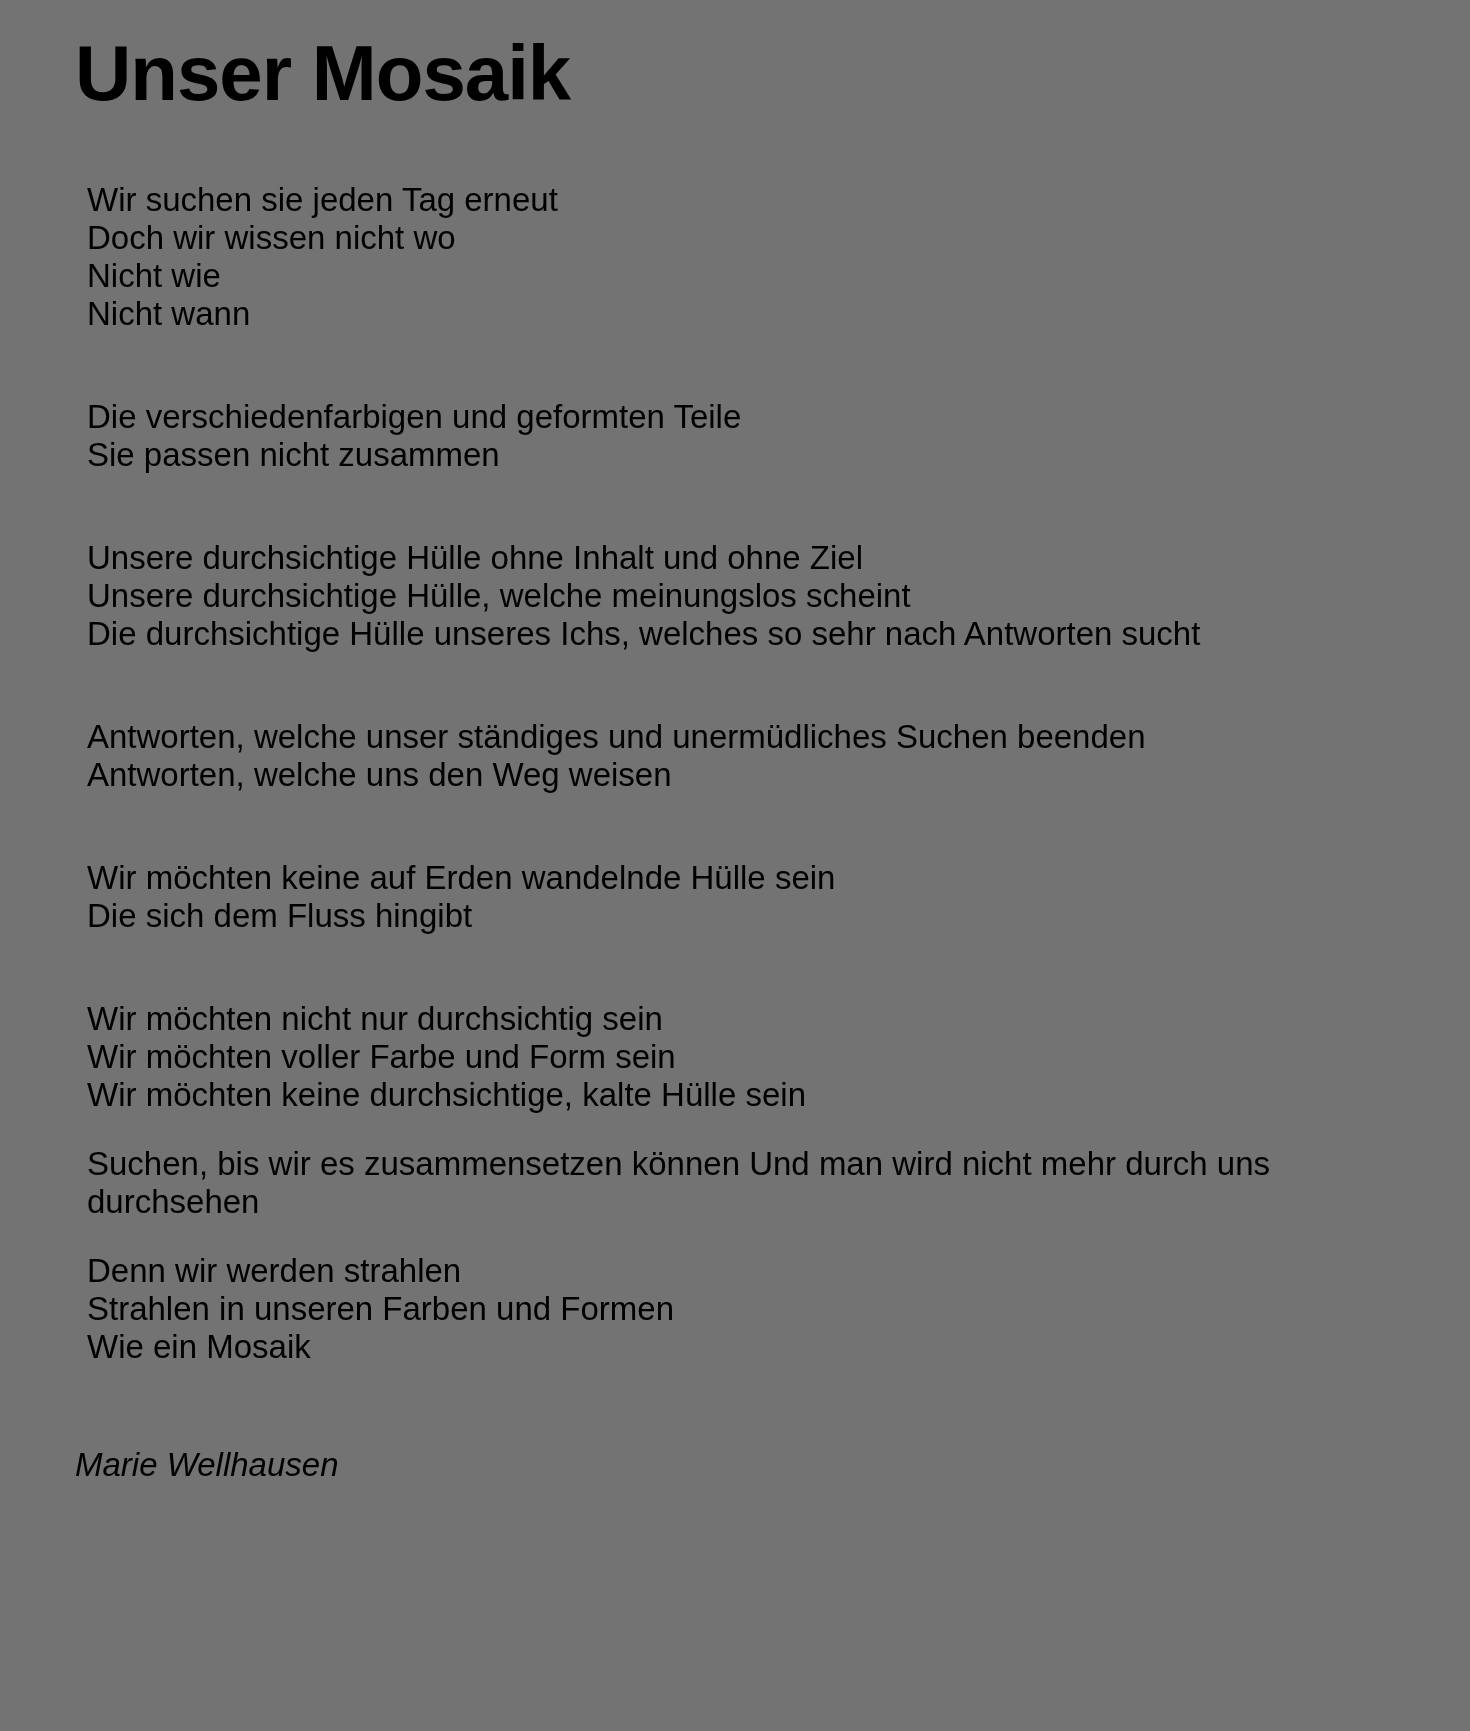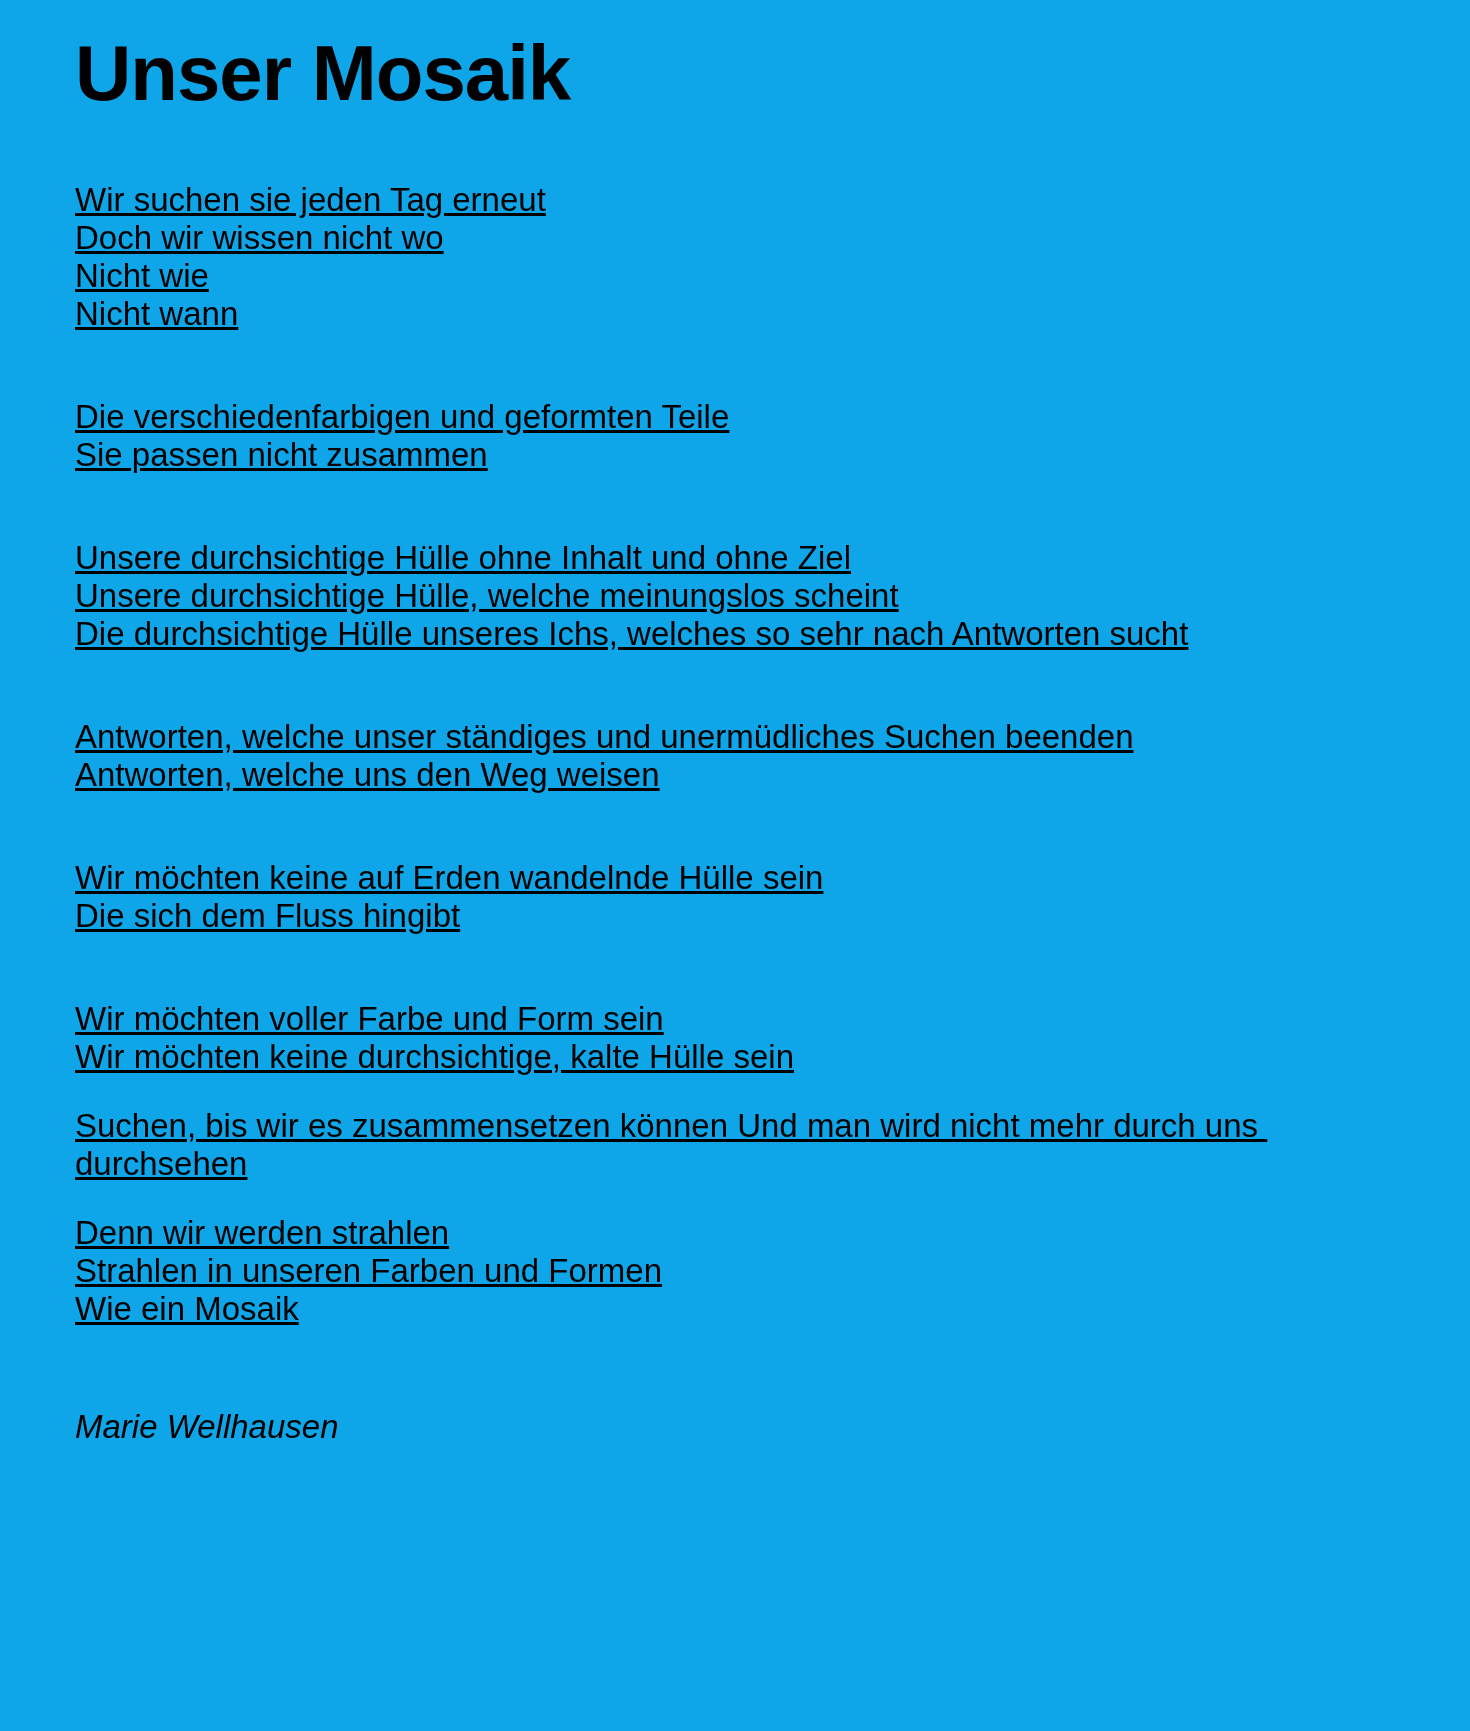--- a/index.html
+++ b/index.html
@@ -13,34 +13,33 @@
     overflow: hidden;
     font-family: "Liberation Sans", sans-serif;
     color: #000000;
     -webkit-font-smoothing: antialiased;
   }
   .page {
     box-sizing: border-box;
     width: 1470px;
     height: 1731px;
     padding: 29px 40px 0 75px;
-    background: #0ea5e9;
+    background: #737373;
   }
   .doc-title {
     margin: 0 0 62px 0;
     font-size: 78px;
     font-weight: bold;
     line-height: 1.15;
     letter-spacing: -1px;
     white-space: pre;
   }
   .poem {
-    margin: 0;
+    margin: 12px;
     padding: 0;
-    text-decoration: underline;
   }
   .stanza {
     margin: 0;
     padding: 0;
   }
   .stanza.gap-none  { margin-top: 0; }
   .stanza.gap-small { margin-top: 31px; }
   .stanza.gap-large { margin-top: 65px; }
   .poem-line {
     margin: 0;
@@ -81,20 +80,21 @@
       </div>
       <div class="stanza gap-large">
         <p class="poem-line">Antworten, welche unser ständiges und unermüdliches Suchen beenden</p>
         <p class="poem-line">Antworten, welche uns den Weg weisen</p>
       </div>
       <div class="stanza gap-large">
         <p class="poem-line">Wir möchten keine auf Erden wandelnde Hülle sein</p>
         <p class="poem-line">Die sich dem Fluss hingibt</p>
       </div>
       <div class="stanza gap-large">
+        <p class="poem-line">Wir möchten nicht nur durchsichtig sein</p>
         <p class="poem-line">Wir möchten voller Farbe und Form sein</p>
         <p class="poem-line">Wir möchten keine durchsichtige, kalte Hülle sein</p>
       </div>
       <div class="stanza gap-small">
         <p class="poem-line">Suchen, bis wir es zusammensetzen können Und man wird nicht mehr durch uns durchsehen</p>
       </div>
       <div class="stanza gap-small">
         <p class="poem-line">Denn wir werden strahlen</p>
         <p class="poem-line">Strahlen in unseren Farben und Formen</p>
         <p class="poem-line">Wie ein Mosaik</p>

